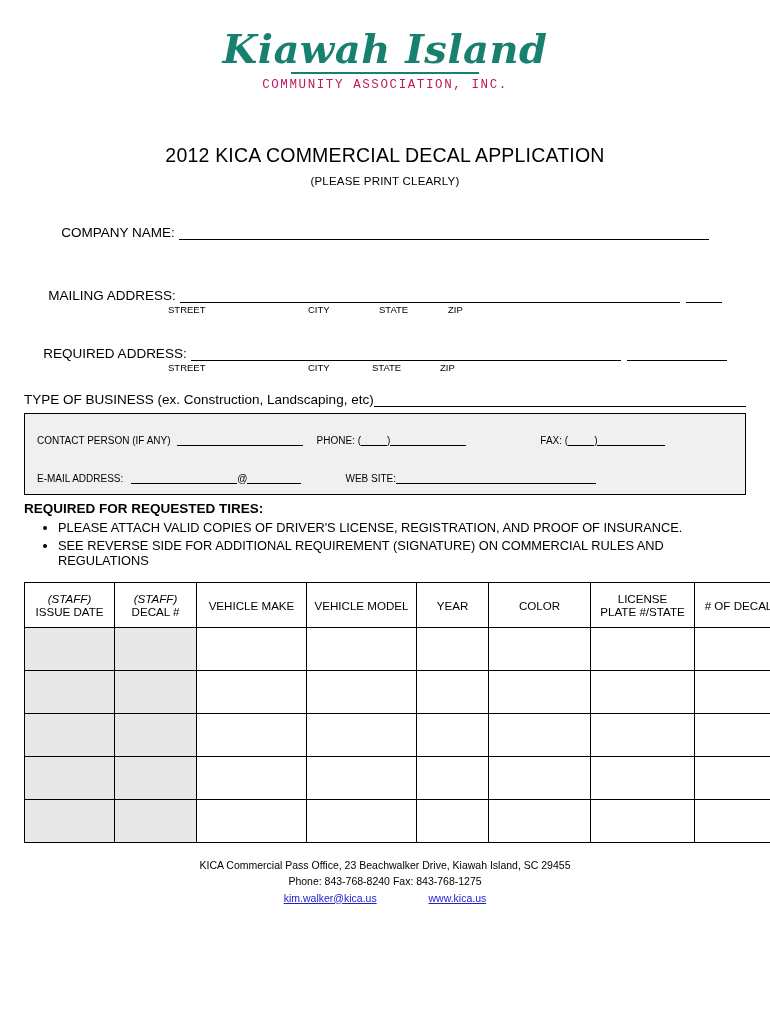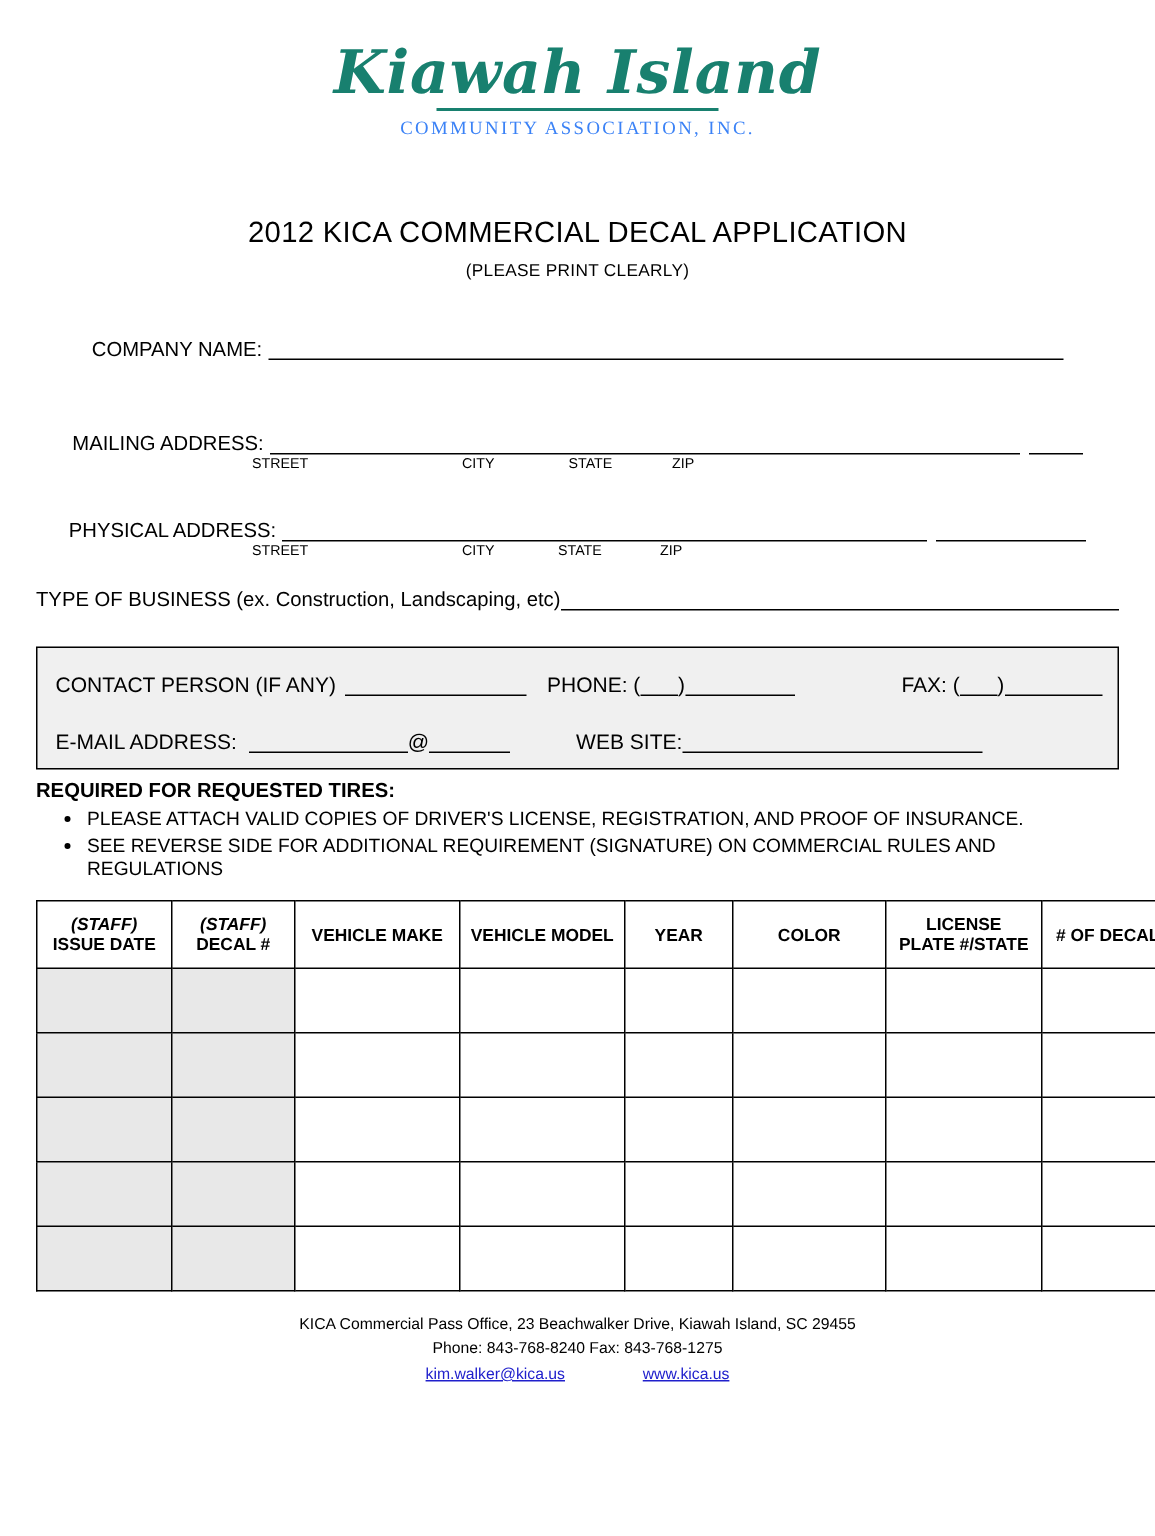--- a/index.html
+++ b/index.html
@@ -34,24 +34,24 @@
   .logo-script {
     font-family: "DejaVu Serif", serif;
     font-style: italic;
     font-size: 40px;
     color: #18806f;
     letter-spacing: 0.5px;
     line-height: 1.05;
     font-weight: bold;
   }
   .logo-sub {
-    font-family: Liberation Serif, serif;
+    font-family: Liberation Mono, monospace;
     font-size: 12.5px;
     letter-spacing: 1.6px;
-    color: #3b82f6;
+    color: #be185d;
     margin-top: 4px;
   }
   .logo-rule {
     width: 188px;
     height: 1.5px;
     background: #18806f;
     margin: 2px auto 0 auto;
   }
 
   
@@ -103,24 +103,24 @@
   }
   .sublabels span {
     position: absolute;
     top: 0;
   }
 
   
   .contact-box {
     border: 1.2px solid #000;
     background: #f0f0f0;
-    margin-top: 24px;
+    margin-top: 6px;
     padding: 10px 10px 10px 12px;
     box-sizing: border-box;
-    font-size: 14px;
+    font-size: 10px;
   }
   .contact-line {
     display: flex;
     align-items: flex-end;
     white-space: nowrap;
     height: 22px;
   }
   .contact-line + .contact-line { margin-top: 16px; }
   .gap { display: inline-block; }
 
@@ -147,21 +147,21 @@
   table.decal-table th,
   table.decal-table td {
     border: 1.1px solid #000;
     font-size: 11.6px;
     text-align: center;
     vertical-align: middle;
     padding: 2px 1px;
   }
   table.decal-table th {
     height: 40px;
-    font-weight: bold;
+    font-weight: normal;
   }
   table.decal-table th .it {
     font-style: italic;
     display: block;
   }
   table.decal-table td { height: 38px; }
   .staff-cell { background: #e8e8e8; }
 
   
   .footer {
@@ -208,21 +208,21 @@
     </div>
     <div class="sublabels">
       <span style="left:144px">STREET</span>
       <span style="left:284px">CITY</span>
       <span style="left:355px">STATE</span>
       <span style="left:424px">ZIP</span>
     </div>
 
     <div style="height:28px"></div>
     <div class="field-row">
-      <span class="field-label">PHYSICAL ADDRESS:</span>
+      <span class="field-label">REQUIRED ADDRESS:</span>
       <span class="underline-fill" style="max-width:430px"></span>
       <span class="underline-seg" style="width:100px;margin-left:6px"></span>
     </div>
     <div class="sublabels">
       <span style="left:144px">STREET</span>
       <span style="left:284px">CITY</span>
       <span style="left:348px">STATE</span>
       <span style="left:416px">ZIP</span>
     </div>
 

